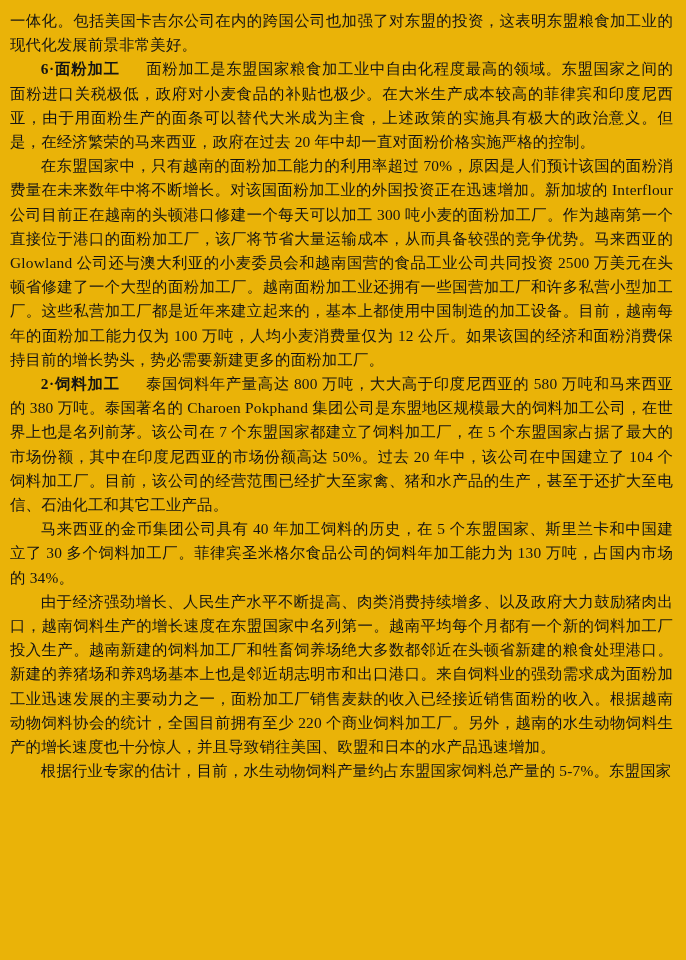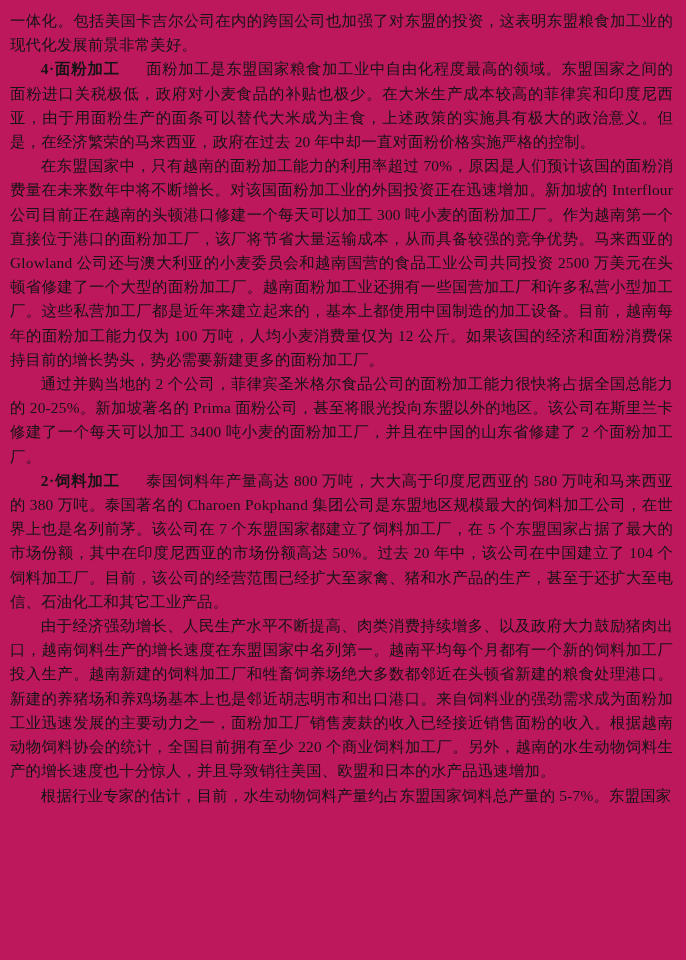--- a/index.html
+++ b/index.html
@@ -5,21 +5,21 @@
   html, body {
     margin: 0;
     padding: 0;
     background: #e8e7e4;
   }
   .page {
     position: relative;
     width: 686px;
     height: 960px;
     margin: 0 auto;
-    background: #be185d;
+    background: #eab308;
     box-sizing: border-box;
     padding: 9px 13px 0 10px;
     font-family: "Liberation Serif", "DejaVu Serif", serif;
     color: #141414;
     overflow: hidden;
   }
   .body-text p {
     margin: 0;
     font-size: 15.4px;
     line-height: 24.2px;
@@ -38,29 +38,29 @@
   }
 </style>
 </head>
 <body>
 
 <div class="page">
   <div class="body-text">
 
     <p class="no-indent"><span>一体化。包括美国卡吉尔公司在内的跨国公司也加强了对东盟的投资，这表明东盟粮食加工业的现代化发展前景非常美好。</span></p>
 
-    <p><b class="section-heading">4·面粉加工</b><span>面粉加工是东盟国家粮食加工业中自由化程度最高的领域。东盟国家之间的面粉进口关税极低，政府对小麦食品的补贴也极少。在大米生产成本较高的菲律宾和印度尼西亚，由于用面粉生产的面条可以替代大米成为主食，上述政策的实施具有极大的政治意义。但是，在经济繁荣的马来西亚，政府在过去 20 年中却一直对面粉价格实施严格的控制。</span></p>
+    <p><b class="section-heading">6·面粉加工</b><span>面粉加工是东盟国家粮食加工业中自由化程度最高的领域。东盟国家之间的面粉进口关税极低，政府对小麦食品的补贴也极少。在大米生产成本较高的菲律宾和印度尼西亚，由于用面粉生产的面条可以替代大米成为主食，上述政策的实施具有极大的政治意义。但是，在经济繁荣的马来西亚，政府在过去 20 年中却一直对面粉价格实施严格的控制。</span></p>
 
 
     <p><span>在东盟国家中，只有越南的面粉加工能力的利用率超过 70%，原因是人们预计该国的面粉消费量在未来数年中将不断增长。对该国面粉加工业的外国投资正在迅速增加。新加坡的 Interflour 公司目前正在越南的头顿港口修建一个每天可以加工 300 吨小麦的面粉加工厂。作为越南第一个直接位于港口的面粉加工厂，该厂将节省大量运输成本，从而具备较强的竞争优势。马来西亚的 Glowland 公司还与澳大利亚的小麦委员会和越南国营的食品工业公司共同投资 2500 万美元在头顿省修建了一个大型的面粉加工厂。越南面粉加工业还拥有一些国营加工厂和许多私营小型加工厂。这些私营加工厂都是近年来建立起来的，基本上都使用中国制造的加工设备。目前，越南每年的面粉加工能力仅为 100 万吨，人均小麦消费量仅为 12 公斤。如果该国的经济和面粉消费保持目前的增长势头，势必需要新建更多的面粉加工厂。</span></p>
 
-    <p><span>通过并购当地的 2 个公司，菲律宾圣米格尔食品公司的面粉加工能力很快将占据全国总能力的 20-25%。新加坡著名的 Prima 面粉公司，甚至将眼光投向东盟以外的地区。该公司在斯里兰卡修建了一个每天可以加工 3400 吨小麦的面粉加工厂，并且在中国的山东省修建了 2 个面粉加工厂。</span></p>
 
     <p><b class="section-heading">2·饲料加工</b><span>泰国饲料年产量高达 800 万吨，大大高于印度尼西亚的 580 万吨和马来西亚的 380 万吨。泰国著名的 Charoen Pokphand 集团公司是东盟地区规模最大的饲料加工公司，在世界上也是名列前茅。该公司在 7 个东盟国家都建立了饲料加工厂，在 5 个东盟国家占据了最大的市场份额，其中在印度尼西亚的市场份额高达 50%。过去 20 年中，该公司在中国建立了 104 个饲料加工厂。目前，该公司的经营范围已经扩大至家禽、猪和水产品的生产，甚至于还扩大至电信、石油化工和其它工业产品。</span></p>
 
+    <p><span>马来西亚的金币集团公司具有 40 年加工饲料的历史，在 5 个东盟国家、斯里兰卡和中国建立了 30 多个饲料加工厂。菲律宾圣米格尔食品公司的饲料年加工能力为 130 万吨，占国内市场的 34%。</span></p>
 
     <p><span>由于经济强劲增长、人民生产水平不断提高、肉类消费持续增多、以及政府大力鼓励猪肉出口，越南饲料生产的增长速度在东盟国家中名列第一。越南平均每个月都有一个新的饲料加工厂投入生产。越南新建的饲料加工厂和牲畜饲养场绝大多数都邻近在头顿省新建的粮食处理港口。新建的养猪场和养鸡场基本上也是邻近胡志明市和出口港口。来自饲料业的强劲需求成为面粉加工业迅速发展的主要动力之一，面粉加工厂销售麦麸的收入已经接近销售面粉的收入。根据越南动物饲料协会的统计，全国目前拥有至少 220 个商业饲料加工厂。另外，越南的水生动物饲料生产的增长速度也十分惊人，并且导致销往美国、欧盟和日本的水产品迅速增加。</span></p>
 
     <p><span>根据行业专家的估计，目前，水生动物饲料产量约占东盟国家饲料总产量的 5-7%。东盟国家</span></p>
 
   </div>
 
 </div>
 
 </body></html>

